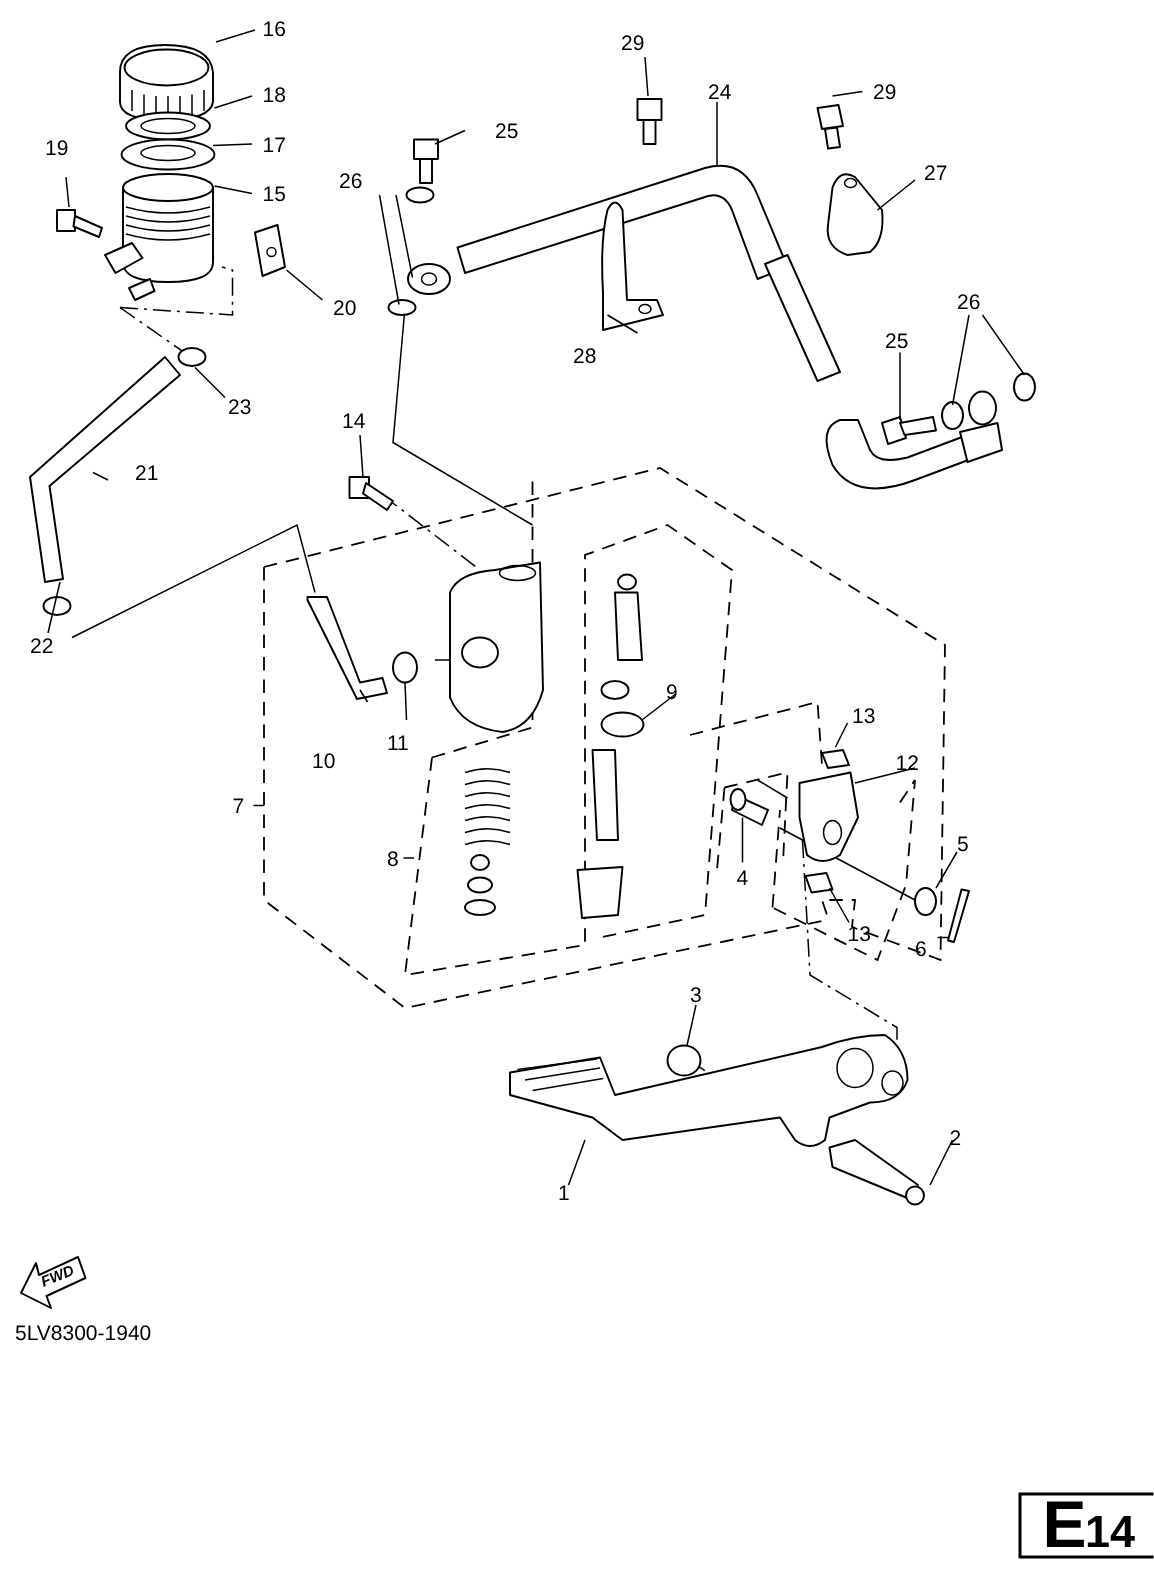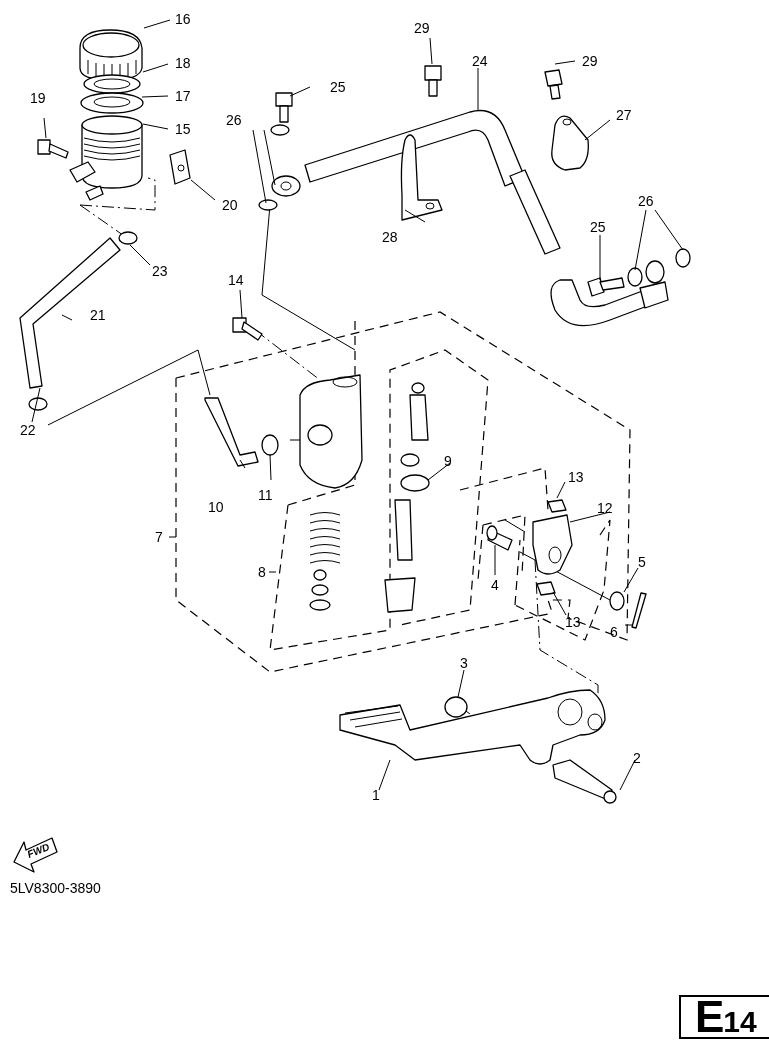--- a/index.html
+++ b/index.html
@@ -234,17 +234,17 @@
     <text x="372" y="800">1</text>
     <text x="633" y="763">2</text>
   </g>
 
   <g>
     <path class="part" d="M14 862 L24 842 L26 850 L52 838 L57 852 L31 864 L34 872 Z"></path>
     <text x="29" y="858" transform="rotate(-22 29 858)" style="font-size:10px;font-weight:bold;font-style:italic;">FWD</text>
   </g>
 </svg>
 
-<div class="code">5LV8300-3890</div>
+<div class="code">5LV8300-1940</div>
 
 <div class="badge">
   <span class="big">E</span><span class="small">14</span>
 </div>
 
 </body></html>

